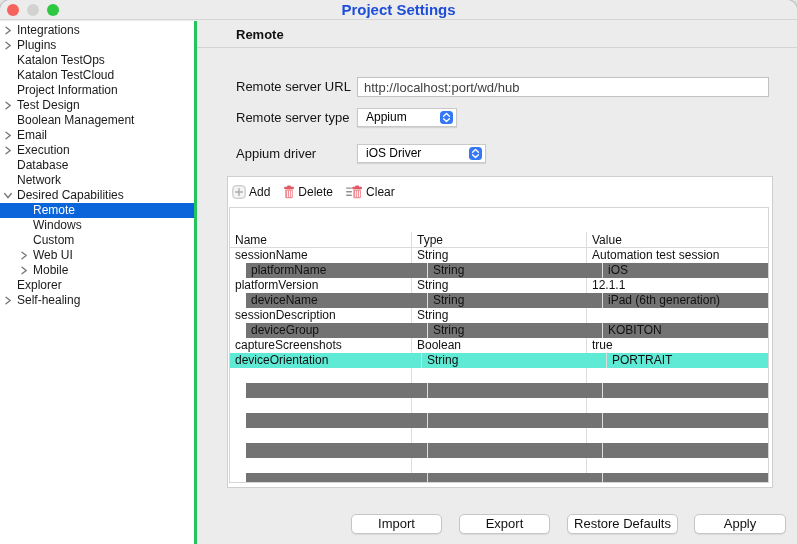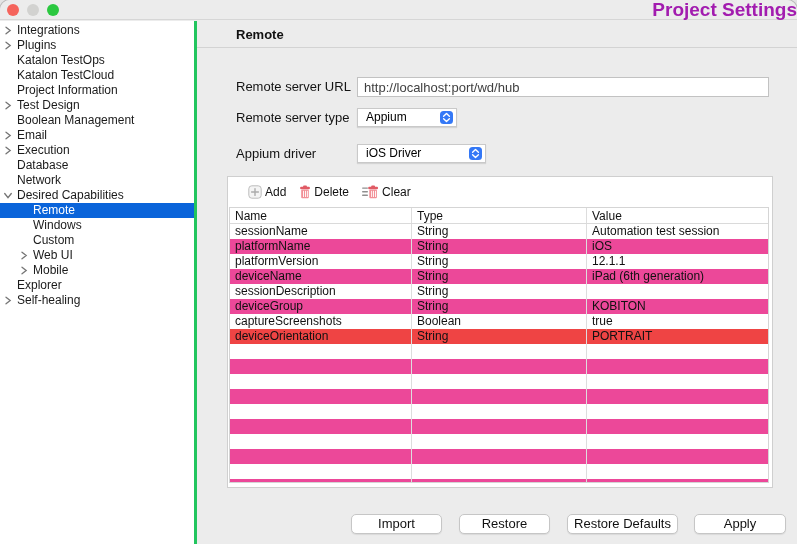--- a/index.html
+++ b/index.html
@@ -5,21 +5,21 @@
   * { margin:0; padding:0; box-sizing:border-box; }
   html,body { background:#e4e4e4; font-family:"Liberation Sans", sans-serif; }
   .window { position:relative; width:797px; height:544px; background:#ececec;
             border-radius:10px 10px 0 0; overflow:hidden; box-shadow:0 0 0 1px rgba(0,0,0,.18); }
 
   
   .titlebar { position:absolute; top:0; left:0; right:0; height:20px; background:#ececec;
               border-bottom:1px solid #d6d6d6; }
   .lights { position:absolute; left:7px; top:4px; display:flex; gap:8px; }
   .light { width:12px; height:12px; border-radius:50%; display:inline-block; }
-  .title { text-align:right; font-size:19px; font-weight:bold; color:#a21caf; line-height:20px; }
+  .title { text-align:center; font-size:15px; font-weight:bold; color:#1d4ed8; line-height:20px; }
 
   
   .bodyarea { position:absolute; top:21px; left:0; right:0; bottom:0; display:flex; }
   .sidebar { width:197px; background:#ffffff; border-right:3px solid #22c55e;
              padding-top:2px; font-size:12px; color:#1a1a1a; overflow:hidden; }
   .si { position:relative; height:15px; line-height:15px; cursor:default; }
   .si .lbl { display:block; padding-left:17px; white-space:nowrap; }
   .si.l1 .lbl { padding-left:33px; }
   .si .arr { position:absolute; left:4px; top:3px; width:9px; height:9px; display:flex; align-items:center; }
   .si.l1 .arr { left:20px; }
@@ -42,34 +42,34 @@
            line-height:17px; padding-left:8px; cursor:default; }
   #popup-type   { top:87px;  width:100px; }
   #popup-driver { top:123px; width:129px; }
   .stepper { position:absolute; right:3px; top:2px; width:13px; height:13px; background:#3478f6;
              border-radius:3.5px; display:flex; align-items:center; justify-content:center; }
 
   
   .widget { position:absolute; left:30px; top:155px; width:546px; height:312px;
             background:#fff; border:1px solid #cfcfcf; }
   .toolbar { position:absolute; top:0; left:0; right:0; height:30px; display:flex;
-             align-items:center; padding-left:20px; background:#fff; }
+             align-items:center; padding-left:4px; background:#fff; }
   .tbtn { display:flex; align-items:center; margin-right:13px; font-size:12px; color:#111; cursor:default; }
   .tbtn .ticon { margin-right:3px; display:flex; align-items:center; }
 
   .tablewrap { position:absolute; left:1px; right:3px; top:30px; bottom:4px;
                border:1px solid #d5d5d5; overflow:hidden; font-size:12px; color:#111; background:#fff; }
   .trow { display:flex; height:15px; line-height:15px; }
-  .trow.theader { height:16px; line-height:16px; border-bottom:1px solid #dadada; background:#fff; font-weight:normal; }
+  .trow.theader { height:16px; line-height:16px; border-bottom:1px solid #dadada; background:#fff; font-weight:normal;margin-top:24px; }
   .cell { padding-left:5px; overflow:hidden; white-space:nowrap; }
   .c0 { width:181px; }
   .c1 { width:175px; border-left:1px solid #ddd; }
   .c2 { flex:1; border-left:1px solid #ddd; }
-  .trow.stripe { background:#ec4899; }
-  .trow.selected { background:#ef4444; }
+  .trow.stripe { background:#737373;margin-left:16px; }
+  .trow.selected { background:#5eead4;gap:10px; }
 
   
   .fbtn { position:absolute; top:493px; height:20px; background:#fff; border:1px solid #c6c6c6;
           border-radius:5px; font-size:13px; color:#111; text-align:center; line-height:18px;
           box-shadow:0 1px 1px rgba(0,0,0,.08); cursor:default; }
   .fbtn-import  { left:154px; width:91px; }
   .fbtn-export  { left:262px; width:91px; }
   .fbtn-restore { left:370px; width:111px; }
   .fbtn-apply   { left:497px; width:92px; }
 </style>
@@ -359,19 +359,19 @@
                 <div class="cell c0"></div>
                 <div class="cell c1"></div>
                 <div class="cell c2"></div>
               </div>
             </div>
         </div>
       </div>
 
       <div id="footer">
           <div class="fbtn fbtn-import">Import</div>
-          <div class="fbtn fbtn-export">Restore</div>
+          <div class="fbtn fbtn-export">Export</div>
           <div class="fbtn fbtn-restore">Restore Defaults</div>
           <div class="fbtn fbtn-apply">Apply</div>
         </div>
     </div>
   </div>
 </div>
 
 </body></html>

